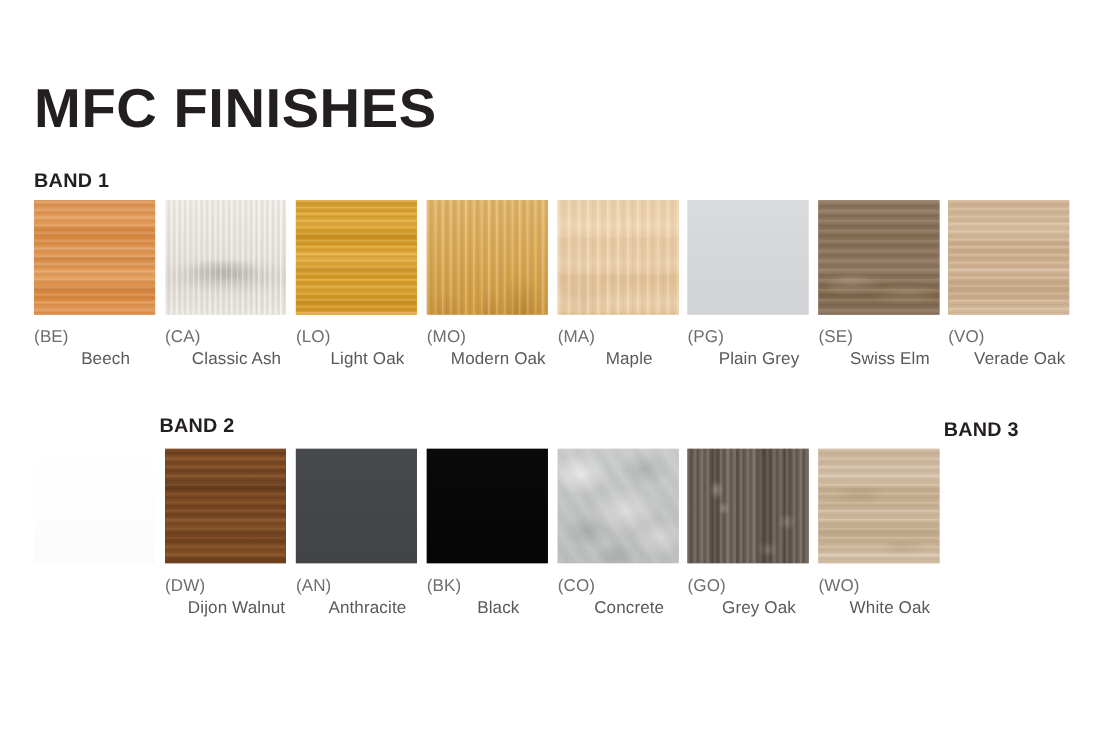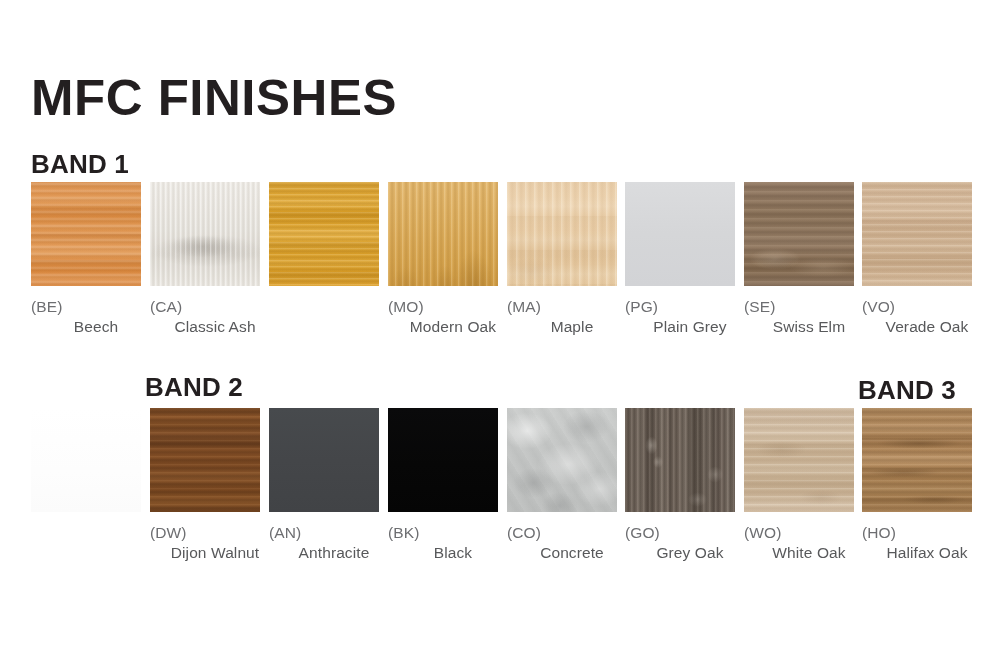--- a/index.html
+++ b/index.html
@@ -27,21 +27,21 @@
     letter-spacing: 0.5px;
     color: #231f20;
     white-space: nowrap;
     transform: scaleX(1.02);
     transform-origin: left top;
   }
 
   
   .band-heading {
     position: absolute;
-    font-size: 26px;
+    font-size: 18px;
     line-height: 22px;
     font-weight: bold;
     letter-spacing: 0.2px;
     color: #231f20;
     white-space: nowrap;
   }
   #band-heading-1 { left: 31px;  top: 153px; }
   #band-heading-2 { left: 145px; top: 376px; text-align: center; }
   #band-heading-3 { left: 858px; top: 379px; }
 
@@ -341,20 +341,24 @@
   <div class="swatch-cell c1">
     <div class="swatch-chip tex-classic-ash"></div>
     <div class="swatch-label">
       <div class="swatch-code">(CA)</div>
       <div class="swatch-name">Classic Ash</div>
     </div>
   </div>
 
   <div class="swatch-cell c2">
     <div class="swatch-chip tex-light-oak"></div>
+    <div class="swatch-label">
+      <div class="swatch-code">(LO)</div>
+      <div class="swatch-name">Light Oak</div>
+    </div>
   </div>
 
   <div class="swatch-cell c3">
     <div class="swatch-chip tex-modern-oak"></div>
     <div class="swatch-label">
       <div class="swatch-code">(MO)</div>
       <div class="swatch-name">Modern Oak</div>
     </div>
   </div>
 
@@ -443,21 +447,14 @@
   </div>
 
   <div class="swatch-cell c6">
     <div class="swatch-chip tex-white-oak"></div>
     <div class="swatch-label">
       <div class="swatch-code">(WO)</div>
       <div class="swatch-name">White Oak</div>
     </div>
   </div>
 
-  <div class="swatch-cell c7">
-    <div class="swatch-chip tex-halifax-oak"></div>
-    <div class="swatch-label">
-      <div class="swatch-code">(HO)</div>
-      <div class="swatch-name">Halifax Oak</div>
-    </div>
-  </div>
 
 </div>
 
 </body></html>

